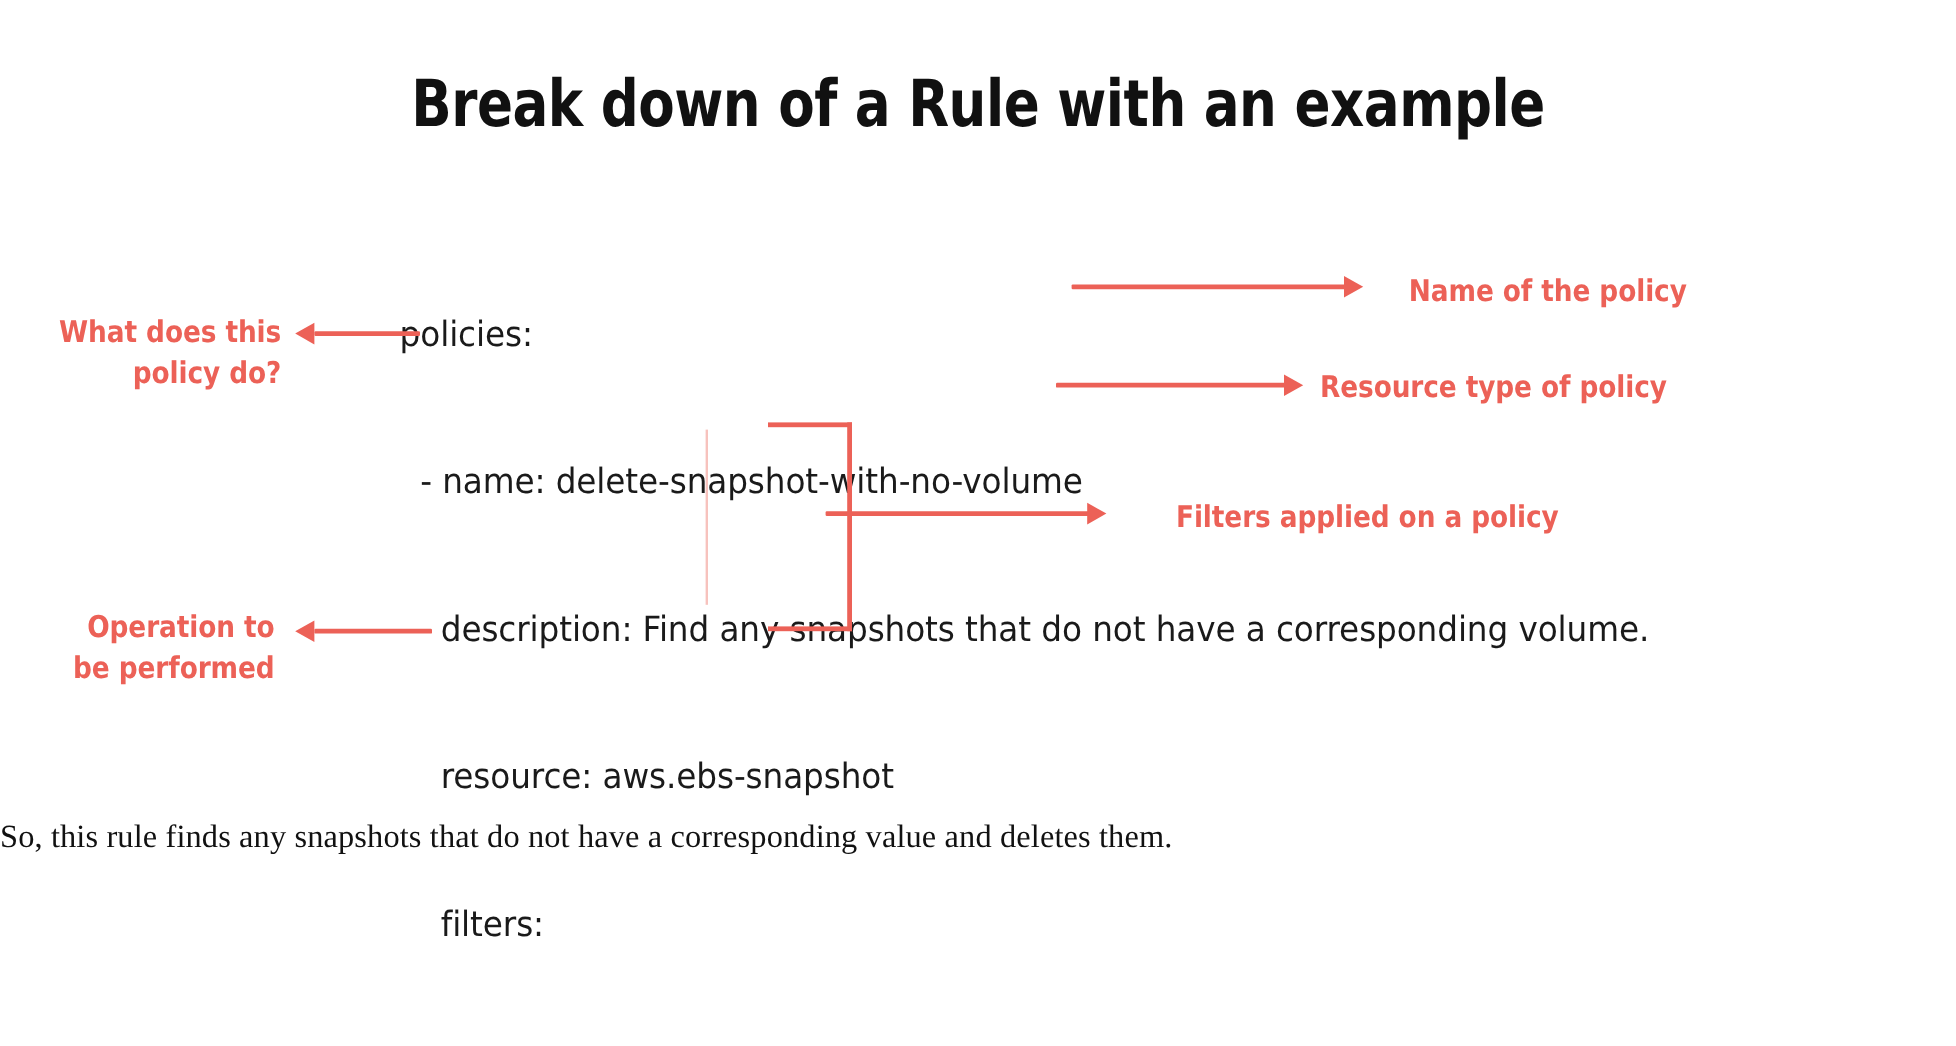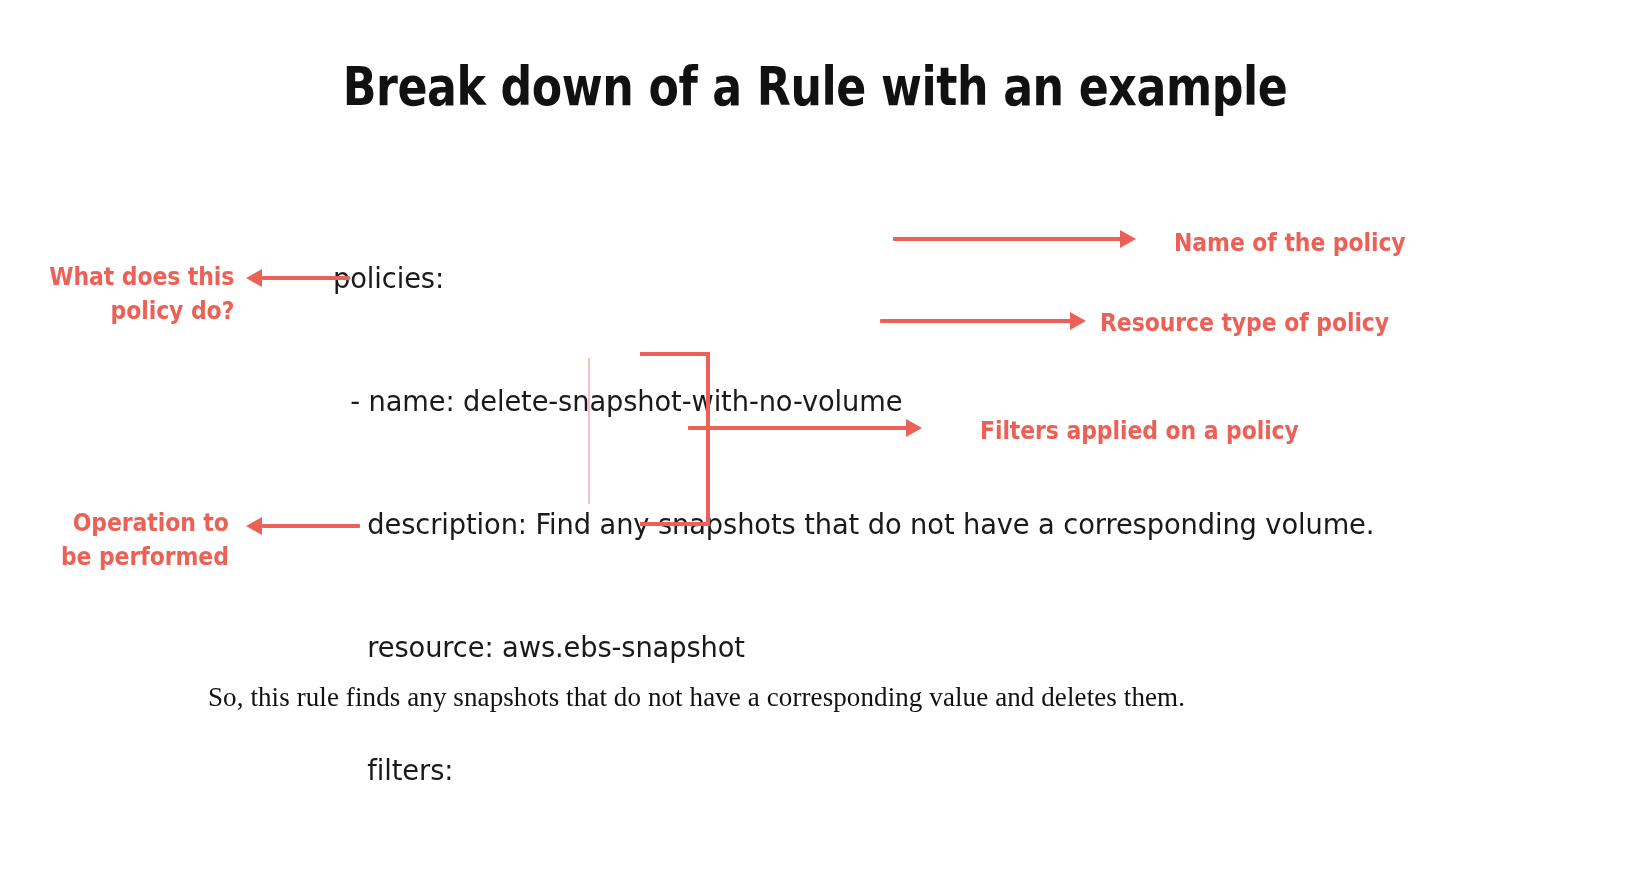--- a/index.html
+++ b/index.html
@@ -133,21 +133,21 @@
     height: 146px;
     background: #f7c2bd;
   }
 
   
   .caption {
     position: absolute;
     left: 0;
     top: 682px;
     width: 1393px;
-    text-align: center;
+    text-align: left;
     font-family: "Liberation Serif", "DejaVu Serif", serif;
     font-size: 27px;
     color: #111111;
     letter-spacing: 0.1px;
   }
 </style>
 </head>
 <body>
 
 <div id="slide">

